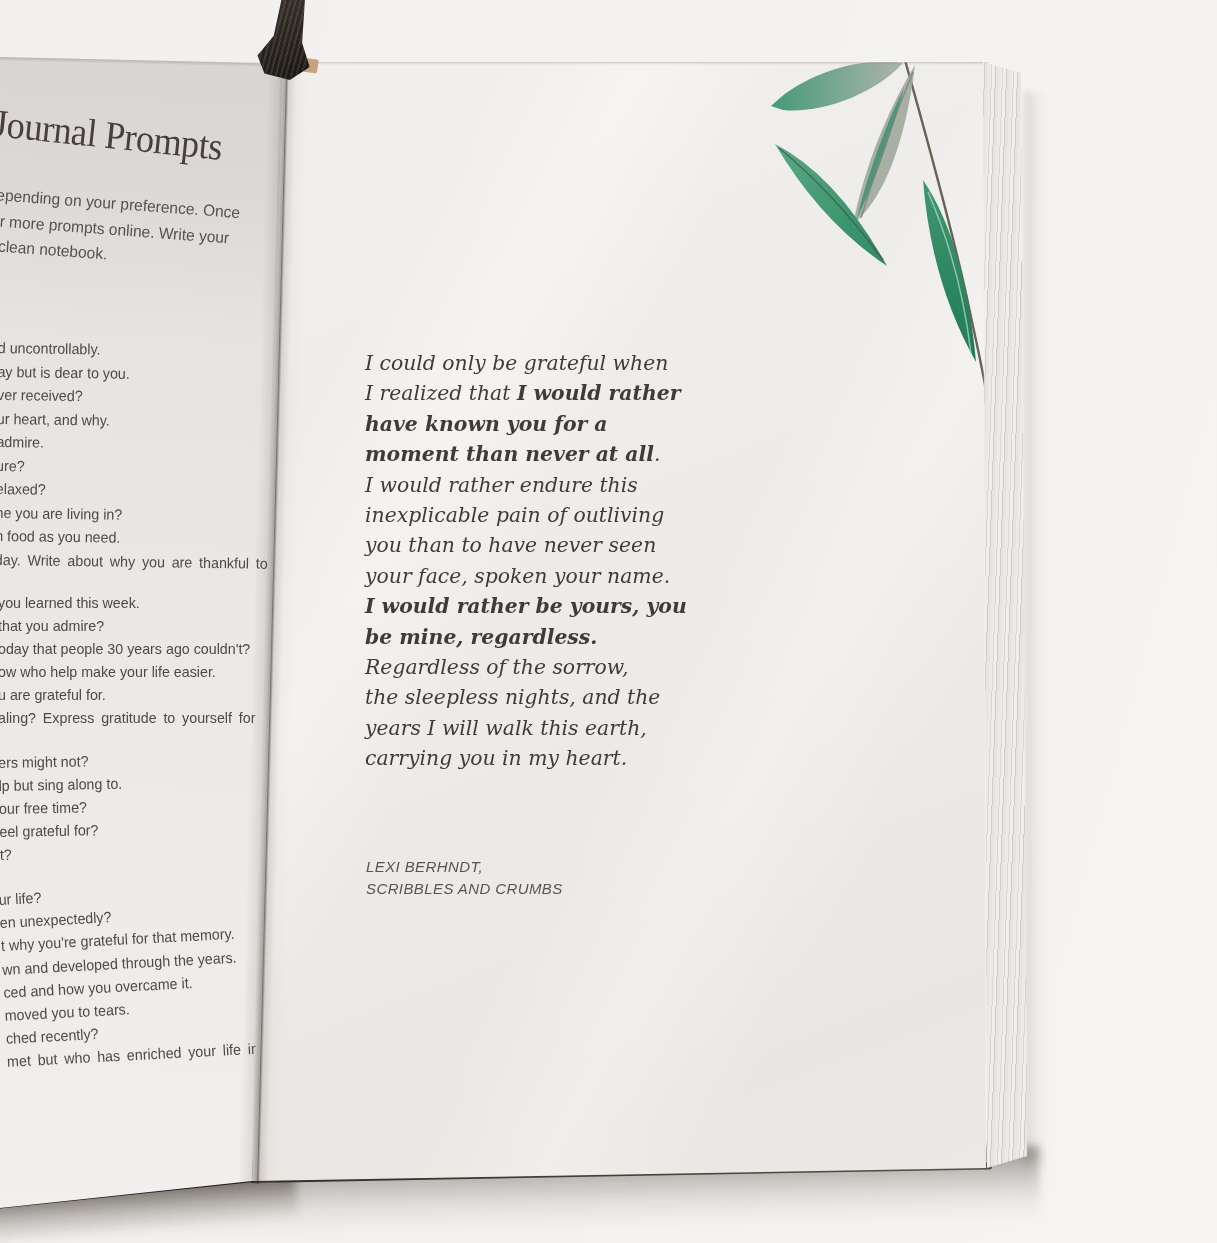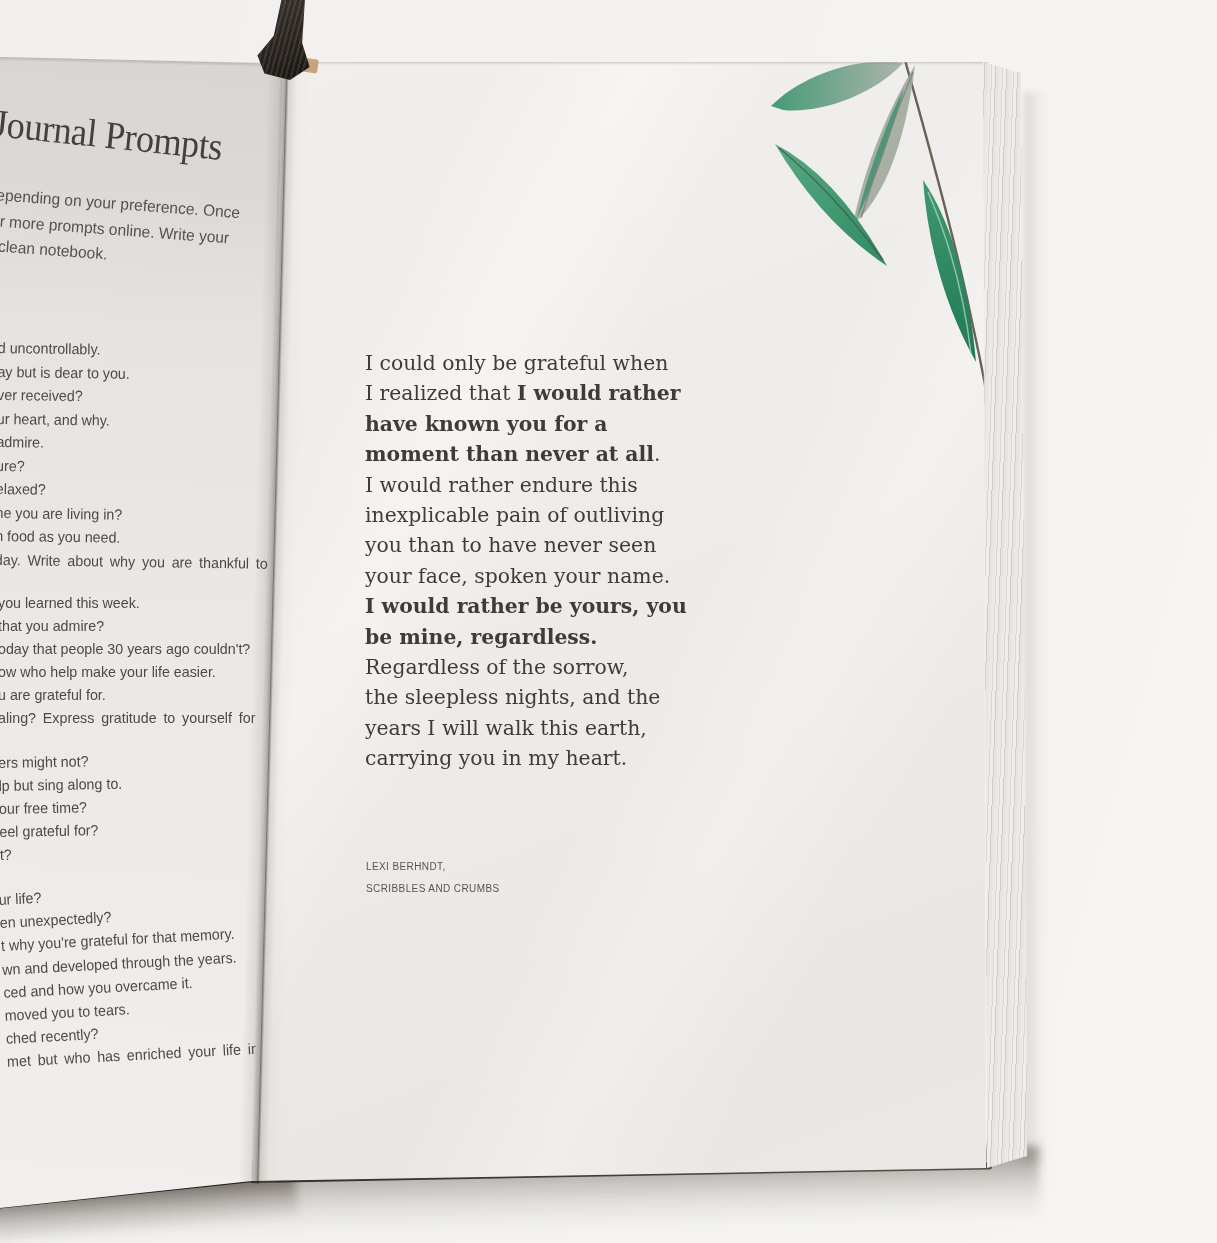--- a/index.html
+++ b/index.html
@@ -31,21 +31,21 @@
     background:
       linear-gradient(to left,rgba(115,105,100,.22),rgba(140,132,126,.08) 32px,transparent 64px) right/64px 100% no-repeat,
       linear-gradient(183deg,#d7d3d0 3%,#dcd8d5 18%,#e6e3e0 30%,#ebe8e5 55%,#f0eeec 88%,#f2f0ee 100%);}
   .left-page-topline{left:0;top:57px;width:285px;height:4px;
     background:linear-gradient(to bottom,rgba(90,80,74,.25),transparent);transform:rotate(1.3deg);transform-origin:left center;}
   .right-page{left:0;top:0;width:1217px;height:1243px;
     clip-path:polygon(283px 64px,983px 62px,986px 1168px,252px 1181px);
     background:
       linear-gradient(118deg,transparent 28%,rgba(255,255,255,.38) 36%,transparent 44%,transparent 54%,rgba(255,255,255,.32) 62%,transparent 71%),
       linear-gradient(to right,rgba(110,100,95,.26),rgba(150,142,136,.10) 42px,transparent 85px) left/120px 100% no-repeat,
-      linear-gradient(160deg,#f2f0ee 0%,#efedeb 35%,#ece9e6 60%,#e9e6e3 80%,#edebe8 100%);}
+      linear-gradient(160deg,#f2f0ee 0%,#efedeb 35%,#ece9e6 60%,#e9e6e3 80%,#edebe8 100%); font-style: italic;}
   .right-page-topline{left:283px;top:62px;width:705px;height:3px;
     background:linear-gradient(to bottom,rgba(120,110,104,.30),transparent);}
   .gutter{left:257px;top:56px;width:60px;height:1128px;
     transform:rotate(1.5deg);transform-origin:30px 0;
     background:linear-gradient(to right,transparent 18%,rgba(100,92,86,.14) 38%,rgba(70,62,56,.42) 48.5%,rgba(45,39,34,.60) 50%,rgba(120,112,105,.22) 54%,rgba(200,194,188,.10) 68%,transparent 90%);}
 
   
   .fore-edge{left:0;top:0;width:1217px;height:1243px;
     clip-path:polygon(983px 62px,1021px 73px,1027px 1156px,987px 1168px);
     background:
@@ -78,21 +78,21 @@
   .just{word-spacing:3px;}
 
   
   .quote{left:365px;top:348px;width:330px;color:#403a3a;
     font-family:"DejaVu Serif","Liberation Serif",serif;font-size:21px;line-height:30.4px;
     transform:scaleX(.97);transform-origin:left top;}
   .quote p{position:static;margin:0;white-space:nowrap;}
   .quote .qb{position:static;font-weight:bold;}
   .quote .qr{position:static;}
   .para2{margin-top:26px;}
-  .attribution{left:366px;top:856px;color:#5a5450;font-size:10px;line-height:22px;letter-spacing:.4px;}
+  .attribution{left:366px;top:856px;color:#5a5450;font-size:15px;line-height:22px;letter-spacing:.4px;}
   .attribution div{position:static;white-space:nowrap;}
 
   
   .leaf-svg{left:763px;top:60px;width:228px;height:338px;}
 </style>
 </head>
 <body>
 
 <div class="stage">
 

